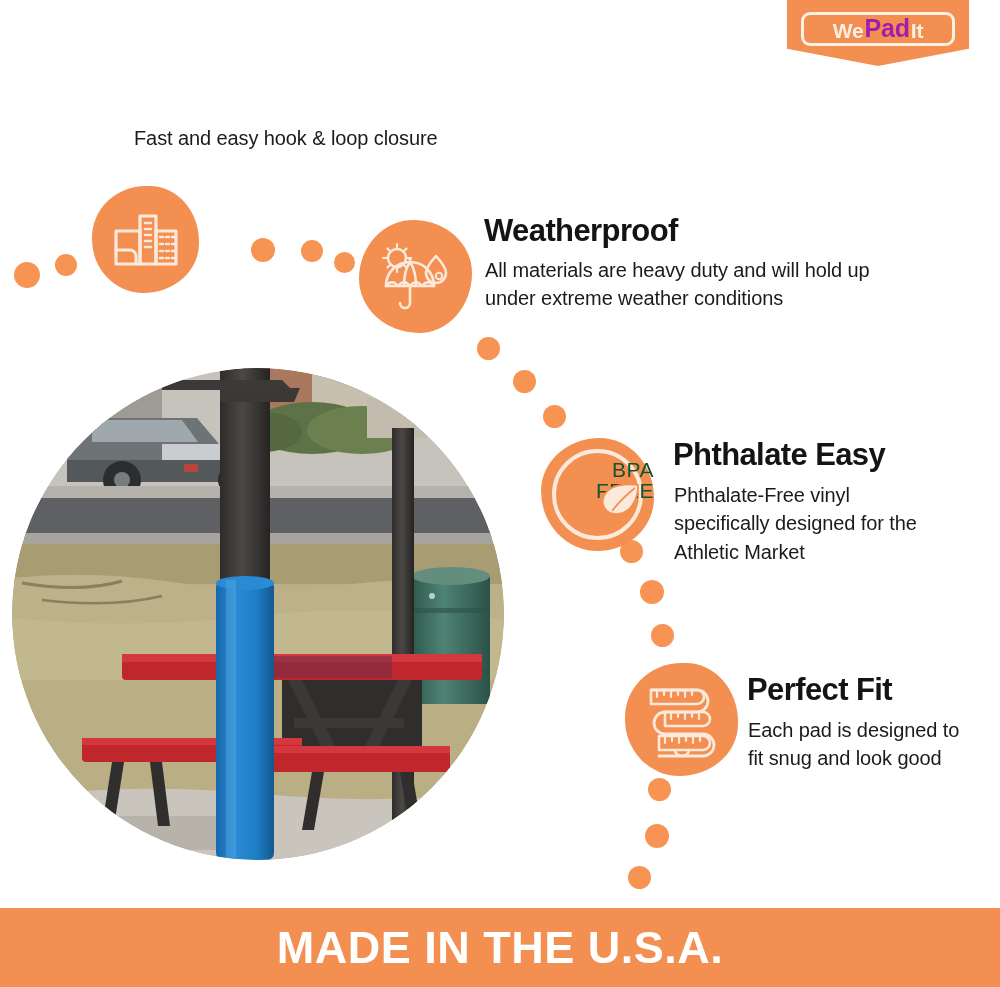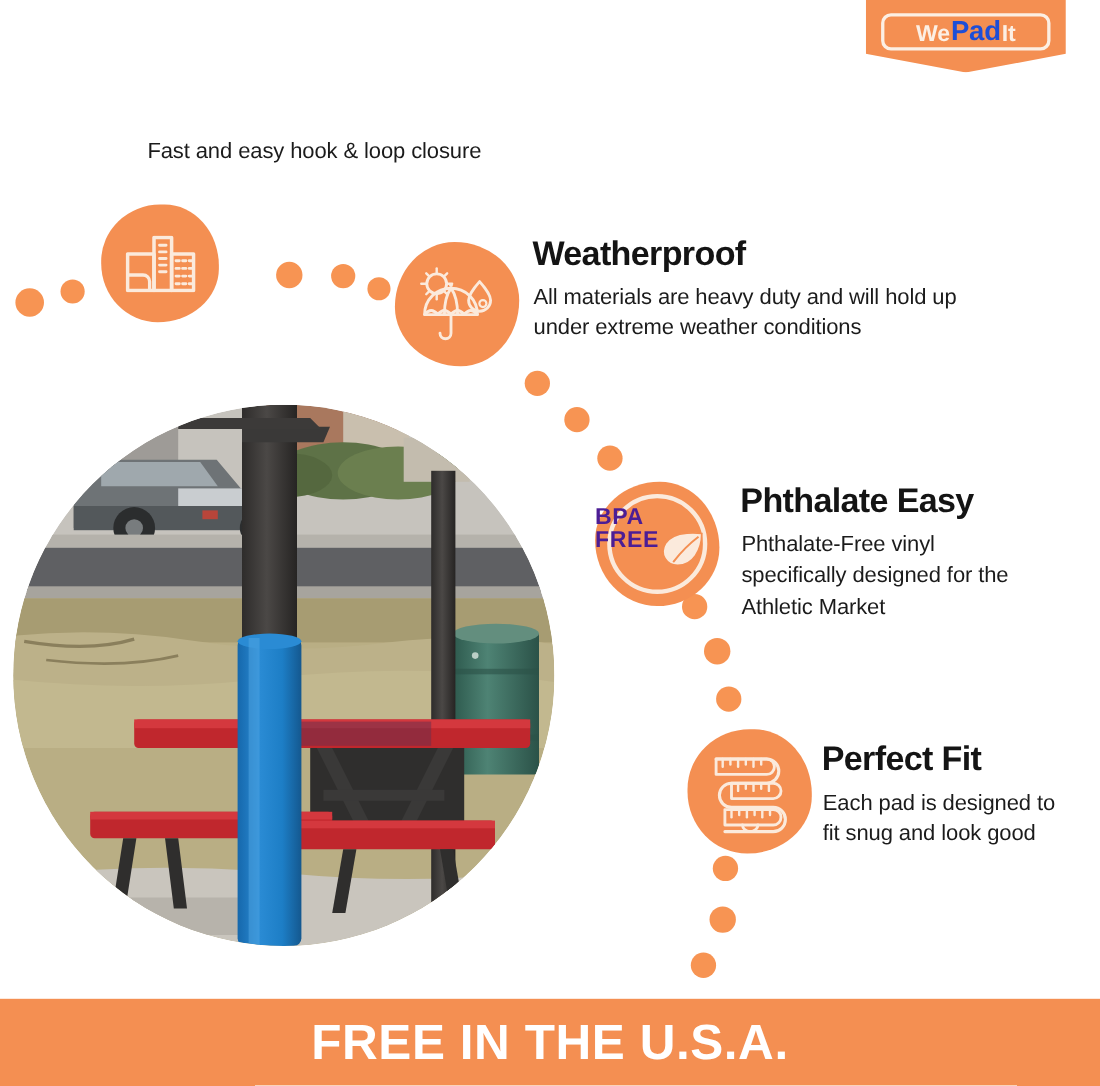--- a/index.html
+++ b/index.html
@@ -47,21 +47,21 @@
     letter-spacing: -0.2px;
   }
   .logo-we, .logo-it {
     font-size: 21px;
     font-weight: bold;
     color: #FCEFE4;
   }
   .logo-pad {
     font-size: 25px;
     font-weight: bold;
-    color: #1d4ed8;
+    color: #a21caf;
     margin: 0 1px;
   }
 
   
   .feature-title {
     position: absolute;
     font-size: 31px;
     font-weight: bold;
     letter-spacing: -0.6px;
     color: #141414;
@@ -115,23 +115,23 @@
     left: 11px; top: 11px;
     width: 91px; height: 91px;
     border: 4px solid #FBEADC;
     border-radius: 50%;
     box-sizing: border-box;
   }
   #bpa-text {
     position: absolute;
     left: 0; top: 22px;
     width: 113px;
-    text-align: left;
-    color: #4c1d95;
-    font-weight: bold;
+    text-align: right;
+    color: #14532d;
+    font-weight: normal;
     font-size: 21px;
     line-height: 0.98;
     letter-spacing: 0.5px;
   }
   #bpa-leaf {
     position: absolute;
     left: 56px; top: 44px;
     width: 44px; height: 36px;
   }
 
@@ -396,16 +396,16 @@
         <path d="M150 12 h120 l10 10 h-130 Z" fill="#3C3A39"></path>
 
         <rect x="204" y="212" width="58" height="280" rx="7" fill="url(#padGrad)"></rect>
         <ellipse cx="233" cy="215" rx="29" ry="7" fill="#2A8BD4"></ellipse>
         <rect x="214" y="212" width="10" height="280" fill="#57AAE6" opacity="0.45"></rect>
       </g>
     </svg>
   </div>
 
   <div id="usa-banner">
-    <span id="usa-text">FREE IN THE U.S.A.</span>
+    <span id="usa-text">MADE IN THE U.S.A.</span>
   </div>
 
 </div>
 
 </body></html>

